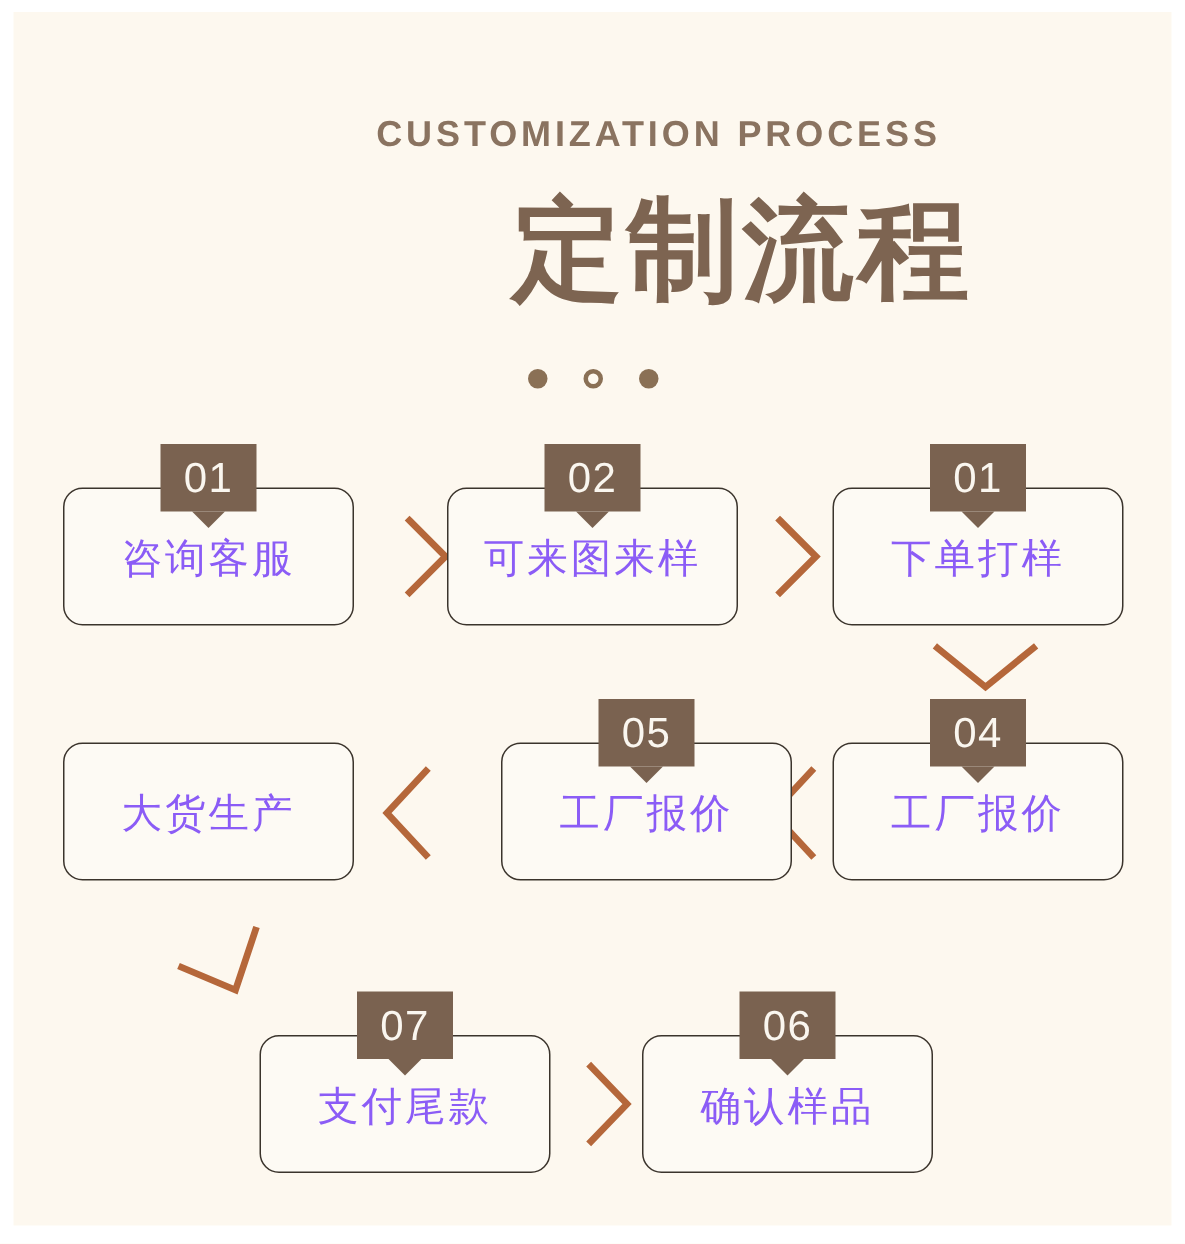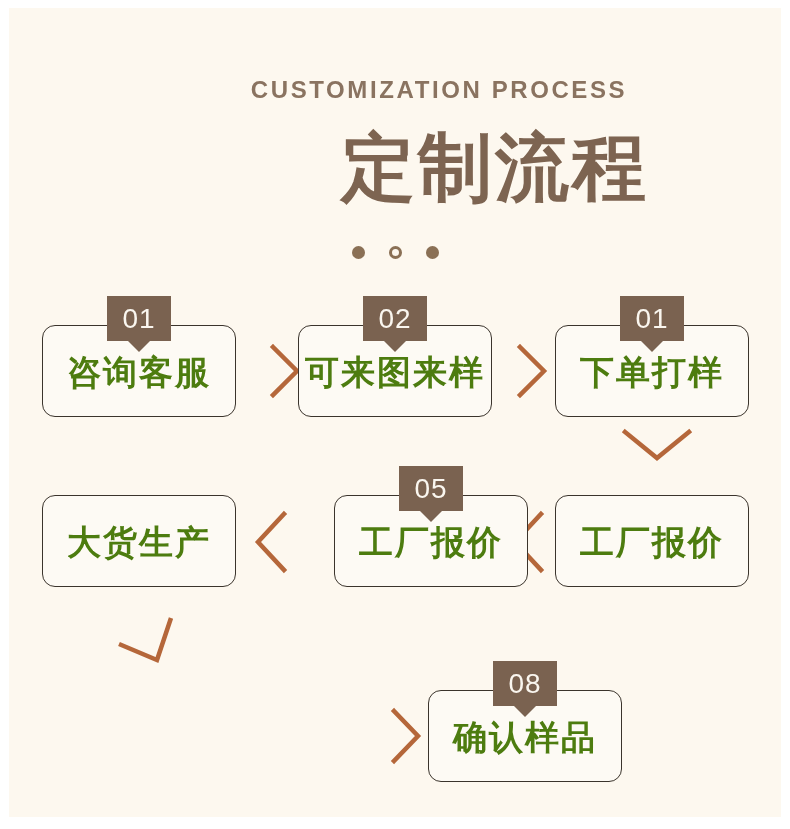--- a/index.html
+++ b/index.html
@@ -94,24 +94,24 @@
     border-radius: 13px;
     box-sizing: border-box;
   }
   .card-label {
     position: absolute;
     left: 0;
     right: 0;
     top: 50%;
     transform: translateY(-46%);
     text-align: center;
-    font-size: 34px;
-    font-weight: 700;
+    font-size: 27px;
+    font-weight: 400;
     letter-spacing: 2px;
-    color: #4d7c0f;
+    color: #8b5cf6;
     font-family: "DejaVu Sans", sans-serif;
     white-space: nowrap;
   }
   .badge {
     position: absolute;
     left: 50%;
     transform: translateX(-50%);
     top: -30px;
     width: 64px;
     height: 45px;
@@ -198,20 +198,23 @@
     <div class="card-label">下单打样</div>
   </div>
 
   <div class="conn" style="left:610px; top:418px;">
     <svg width="76" height="40" viewBox="0 0 76 40">
       <polyline points="6,6 38,32 70,6" fill="none" stroke="#b5673a" stroke-width="4.5" stroke-linecap="square" stroke-linejoin="miter"></polyline>
     </svg>
   </div>
 
   <div class="card" style="left:546px; top:487px;">
+    <div class="badge">
+      <span class="badge-num">04</span>
+    </div>
     <div class="card-label">工厂报价</div>
   </div>
 
   <div class="conn" style="left:500px; top:500px;">
     <svg width="42" height="68" viewBox="0 0 42 68">
       <polyline points="32,6 6,34 32,62" fill="none" stroke="#b5673a" stroke-width="4.5" stroke-linecap="square" stroke-linejoin="miter"></polyline>
     </svg>
   </div>
 
   <div class="card" style="left:289px; top:487px;margin-left:36px;">
@@ -230,28 +233,34 @@
   <div class="card" style="left:33px; top:487px;">
     <div class="card-label">大货生产</div>
   </div>
 
   <div class="conn" style="left:106px; top:606px;">
     <svg width="76" height="56" viewBox="0 0 76 56">
       <polyline points="4,30 42,46 56,4" fill="none" stroke="#b5673a" stroke-width="4.5" stroke-linecap="butt" stroke-linejoin="miter"></polyline>
     </svg>
   </div>
 
+  <div class="card" style="left:164px; top:682px;">
+    <div class="badge">
+      <span class="badge-num">07</span>
+    </div>
+    <div class="card-label">支付尾款</div>
+  </div>
 
   <div class="conn" style="left:379px; top:697px;">
     <svg width="38" height="62" viewBox="0 0 38 62">
       <polyline points="6,6 30,31 6,56" fill="none" stroke="#b5673a" stroke-width="4.5" stroke-linecap="square" stroke-linejoin="miter"></polyline>
     </svg>
   </div>
 
   <div class="card" style="left:419px; top:682px;">
     <div class="badge">
-      <span class="badge-num">08</span>
+      <span class="badge-num">06</span>
     </div>
     <div class="card-label">确认样品</div>
   </div>
 
 </div>
 </div>
 
 </body></html>

